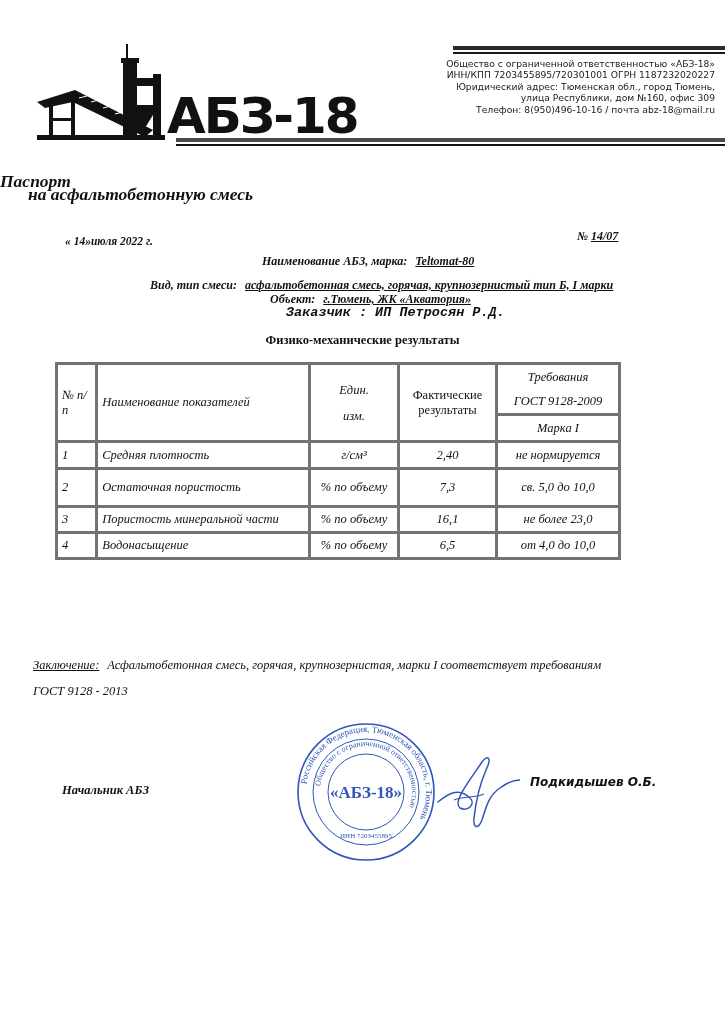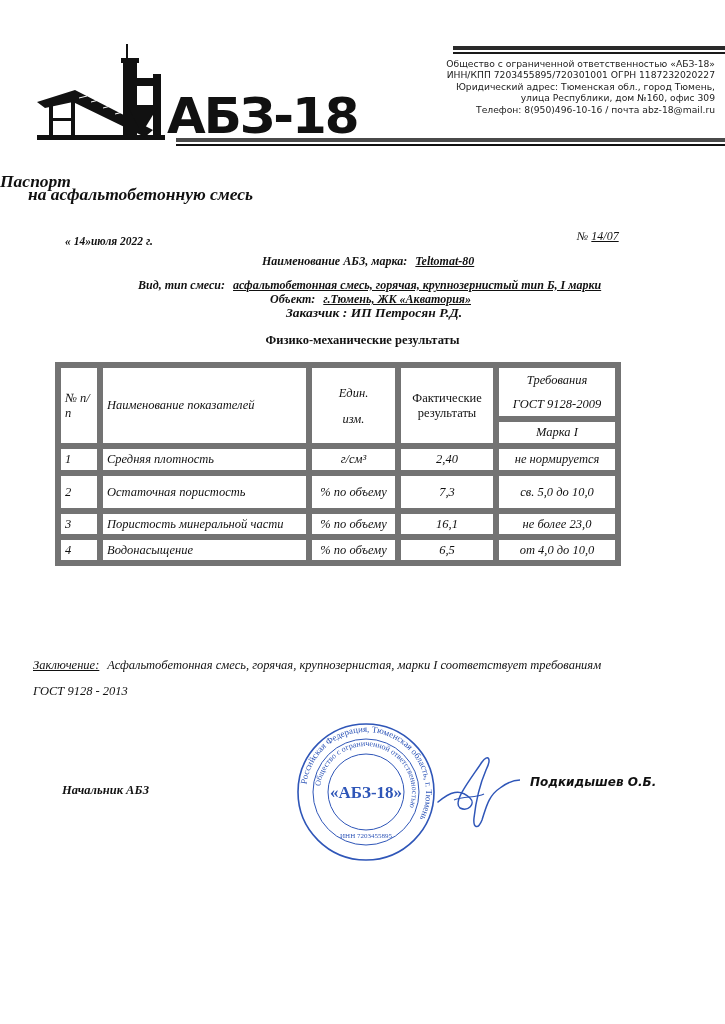--- a/index.html
+++ b/index.html
@@ -19,35 +19,35 @@
     right: 10px; top: 58px; width: 300px; text-align: right;
     font-family: "DejaVu Sans", sans-serif; font-size: 9.2px; line-height: 11.4px; color: #222;
   }
   .company div { white-space: nowrap; }
 
   .title {
     left: 0; width: 725px; text-align: left; font-style: italic; font-weight: bold;
     font-size: 17.5px; color: #111;
   }
   .date { left: 65px; top: 235px; font-style: italic; font-weight: bold; font-size: 11.5px; }
-  .num { left: 577px; top: 229px; font-style: italic; font-weight: normal; font-size: 12px; }
+  .num { left: 577px; top: 229px; font-style: italic; font-weight: bold; font-size: 12px; }
   .num .u { text-decoration: underline; }
 
   .meta { font-style: italic; font-weight: bold; font-size: 12px; white-space: nowrap; }
   .meta .u { text-decoration: underline; }
   .meta .lbl { margin-right: 8px; }
 
   .section-title { left: 0; width: 725px; text-align: center; top: 333px; font-weight: bold; font-size: 12.5px; }
 
   table.props {
     position: absolute; left: 55px; top: 362px; width: 566px;
     border-collapse: collapse; font-style: italic; font-size: 12.5px;
   }
   table.props td, table.props th {
-    border: 6px solid #737373; padding: 0 4px; vertical-align: middle; font-weight: normal;
+    border: 3px solid #737373; padding: 0 4px; vertical-align: middle; font-weight: normal;
   }
   table.props th { font-size: 12.5px; }
   .c-no { width: 28px; text-align: left; }
   .c-name { width: 195px; text-align: left; }
   .c-unit { width: 75px; text-align: center; }
   .c-fact { width: 84px; text-align: center; }
   .c-req { width: 108px; text-align: center; }
   .upright { font-style: normal; margin-top: 29px; }
 
   .concl { left: 33px; top: 658px; font-size: 12.5px; font-style: italic; white-space: nowrap; }
@@ -103,27 +103,27 @@
 
 <div class="abs date">« 14»июля  2022 г.</div>
 <div class="abs num">
   <span>№</span>
   <span class="u">14/07</span>
 </div>
 
 <div class="abs meta" style="left:262px; top:254px;">
   <span class="lbl">Наименование АБЗ, марка:</span><span class="u">Teltomat-80</span>
 </div>
-<div class="abs meta" style="left:138px; top:278px;">
+<div class="abs meta" style="left:150px; top:278px;">
   <span class="lbl">Вид, тип смеси:</span><span class="u">асфальтобетонная смесь, горячая, крупнозернистый тип Б, I марки</span>
 </div>
 <div class="abs meta" style="left:270px; top:292px;">
   <span class="lbl">Объект:</span><span class="u">г.Тюмень, ЖК «Акватория»</span>
 </div>
-<div class="abs meta" style="left:286px; top:305px; font-size:13.5px;">Заказчик : ИП Петросян Р.Д.</div>
+<div class="abs meta" style="left:286px; top:305px; font-size:13.5px;font-family:Liberation Mono, monospace;">Заказчик : ИП Петросян Р.Д.</div>
 
 <div class="abs section-title">Физико-механические результаты</div>
 
 <table class="props">
   <tbody>
       <tr style="height:50px;">
     <th class="c-no" rowspan="2" style="line-height:15px;"><span>№ п/ п</span></th>
     <th class="c-name" rowspan="2">Наименование показателей</th>
     <th class="c-unit" rowspan="2" style="line-height:26px;">
       <div>Един.</div>

